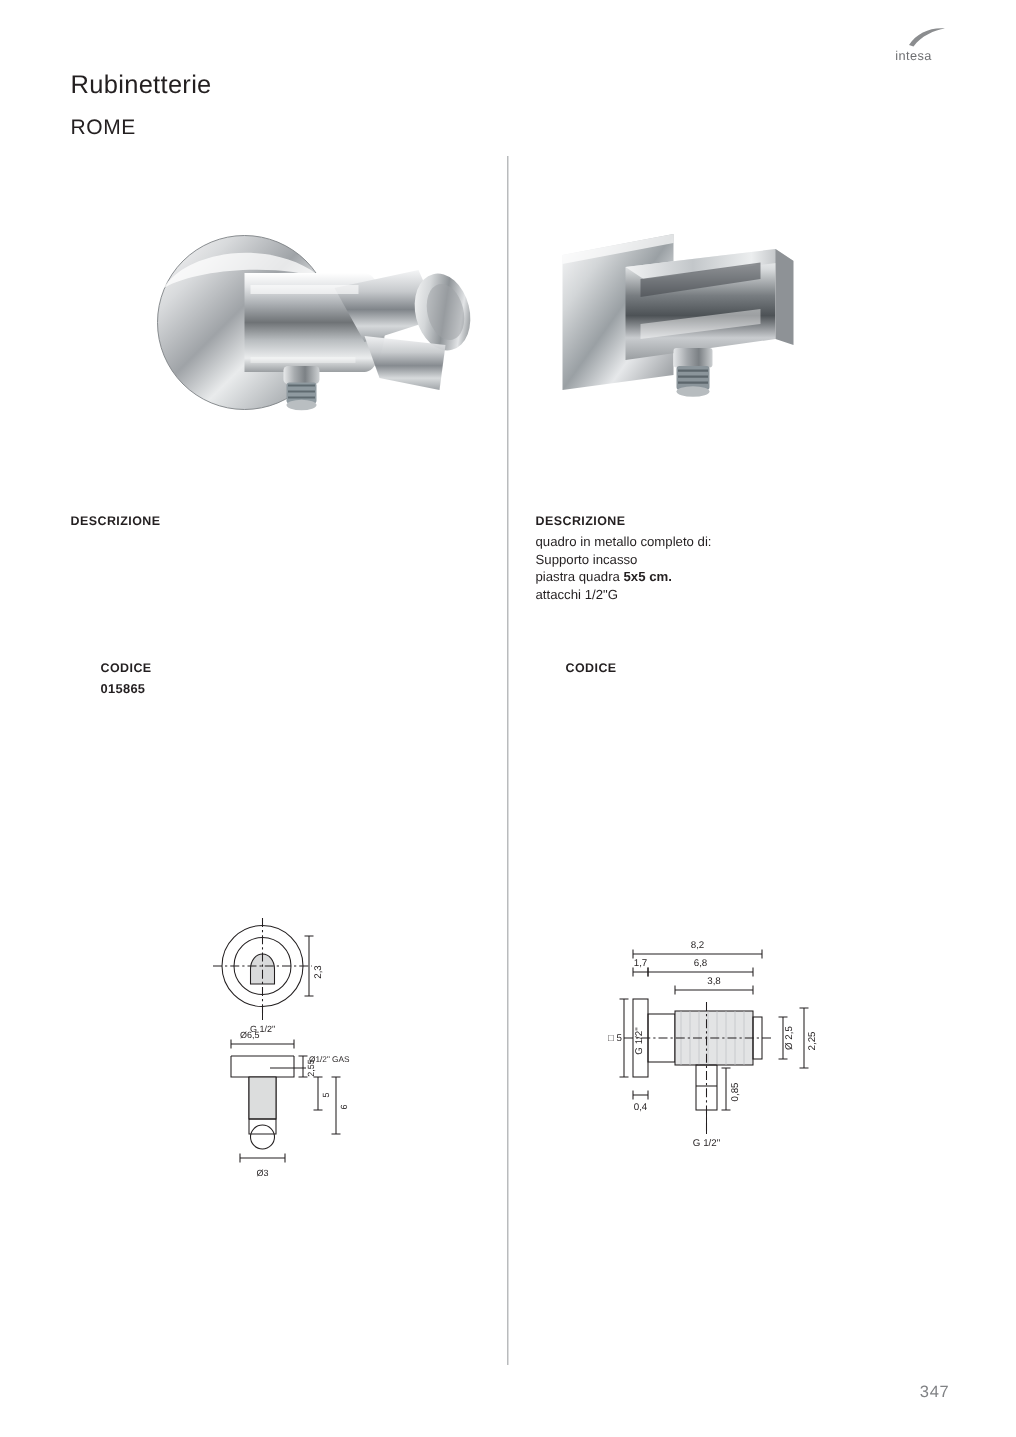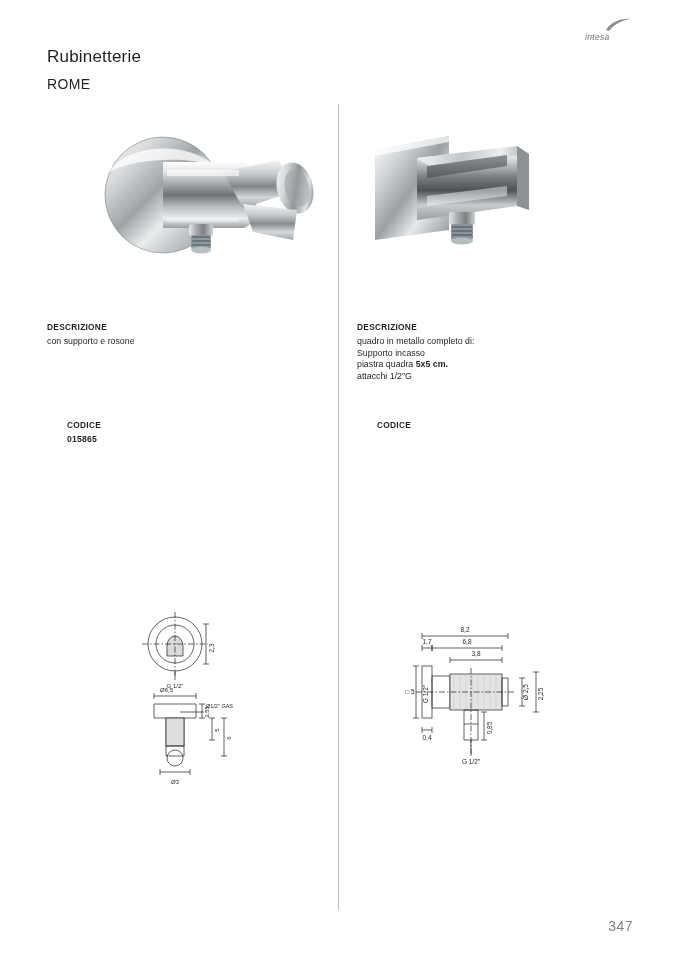--- a/index.html
+++ b/index.html
@@ -17,22 +17,21 @@
     overflow: hidden;
   }
 
   
   .logo {
     position: absolute;
     top: 18px;
     right: 44px;
     width: 48px;
     height: 34px;
-    text-align: left;
-    font-style: italic;
+    text-align: center;
   }
   .logo .swoosh {
     position: absolute;
     top: 0;
     right: 2px;
     width: 26px;
     height: 14px;
   }
   .logo .logo-text {
     position: absolute;
@@ -71,21 +70,21 @@
     left: 338px;
     top: 104px;
     width: 1px;
     height: 806px;
     background: #b9bbbd;
   }
 
   
   .col {
     position: absolute;
-    top: 100px;
+    top: 120px;
     width: 290px;
   }
   .col-left { left: 47px; }
   .col-right { left: 357px; }
 
   .product-image {
     position: relative;
     height: 200px;
     width: 290px;
   }
@@ -117,21 +116,21 @@
   .tech-left { left: 120px; top: 612px; width: 200px; height: 200px; }
   .tech-right { left: 380px; top: 612px; width: 230px; height: 180px; }
 
   svg { display: block; }
 
   
   .page-number {
     position: absolute;
     right: 44px;
     bottom: 24px;
-    font-size: 14px;
+    font-size: 11px;
     color: #808285;
     letter-spacing: .5px;
   }
 </style>
 </head>
 <body>
 
 <div class="logo">
   <svg class="swoosh" viewBox="0 0 26 14">
     <path d="M1 12 C6 4, 16 0, 25 1 C18 2, 9 6, 4 13 Z" fill="#8b8d8f"></path>
@@ -208,21 +207,20 @@
       <ellipse cx="154" cy="150" rx="10" ry="3.5" fill="#b9bec1"></ellipse>
 
       <path d="M120 70 L192 70 L192 76 L120 76 Z" fill="#ffffff" opacity="0.6"></path>
       <path d="M120 118 L190 118 L190 122 L120 122 Z" fill="#ffffff" opacity="0.35"></path>
     </svg>
   </div>
 
   <div class="desc-wrap">
     <div class="block-label">DESCRIZIONE</div>
     <div class="block-text">
-      <div>con supporto e rosone</div>
     </div>
   </div>
 
   <div class="code-wrap">
     <div class="block-label">CODICE</div>
     <div class="code-value">015865</div>
   </div>
 </div>
 
 <div class="col col-right">

